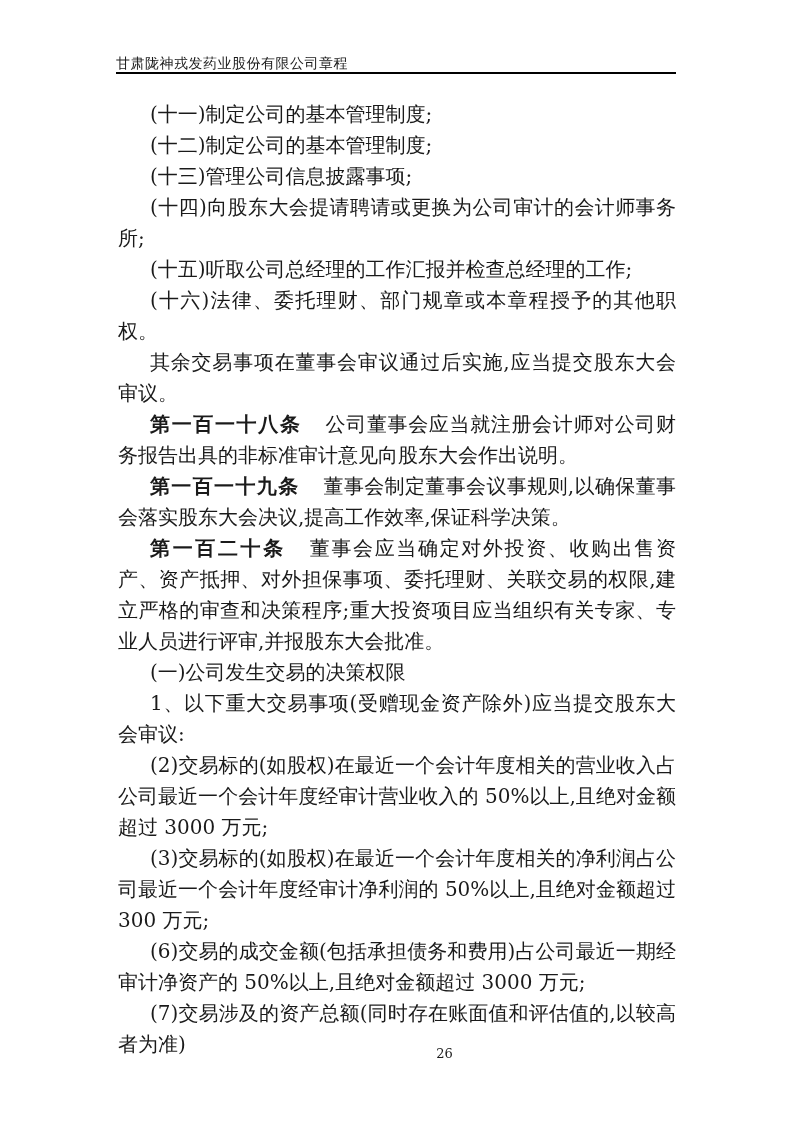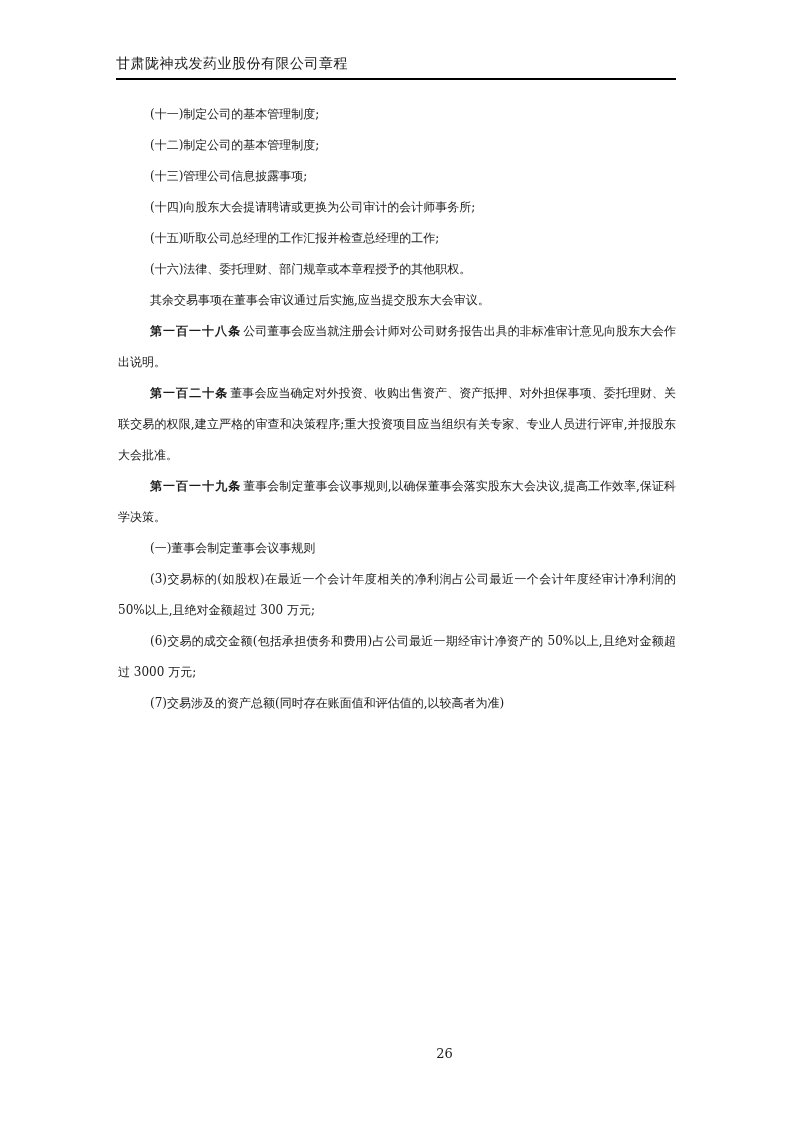--- a/index.html
+++ b/index.html
@@ -12,44 +12,43 @@
     background: var(--page-bg, #ffffff);
     color: var(--text-color, #1a1a1a);
     font-family: "DejaVu Serif", "Liberation Serif", serif;
     overflow: hidden;
   }
   .page-header {
     position: absolute;
     left: 116px;
     top: 54px;
     width: 560px;
-    padding-bottom: 6px;
     border-bottom: 2px solid var(--rule-color, #000000);
   }
   .header-title {
     font-size: 14px;
     letter-spacing: 0.5px;
     line-height: 18px;
   }
   .doc-body {
     position: absolute;
     left: 118px;
     top: 99px;
     width: 558px;
-    font-size: 12px;
+    font-size: 20px;
     line-height: 31px;
     text-align: justify;
   }
   .para {
     text-indent: 32px;
   }
   .article-no {
     font-family: "DejaVu Sans", "Liberation Sans", sans-serif;
     font-weight: 700;
-    margin-right: 2px;
+    margin-right: 24px;
     letter-spacing: 1px;
   }
   .page-footer {
     position: absolute;
     left: 0;
     bottom: 60px;
     width: 100%;
     text-align: center;
     margin-left: 48px;
   }
@@ -77,28 +76,30 @@
   <p class="para"><span class="para-text">(十四)向股东大会提请聘请或更换为公司审计的会计师事务所;</span></p>
 
   <p class="para"><span class="para-text">(十五)听取公司总经理的工作汇报并检查总经理的工作;</span></p>
 
   <p class="para"><span class="para-text">(十六)法律、委托理财、部门规章或本章程授予的其他职权。</span></p>
 
   <p class="para"><span class="para-text">其余交易事项在董事会审议通过后实施,应当提交股东大会审议。</span></p>
 
   <p class="para"><b class="article-no">第一百一十八条</b><span class="para-text">公司董事会应当就注册会计师对公司财务报告出具的非标准审计意见向股东大会作出说明。</span></p>
 
+  <p class="para"><b class="article-no">第一百一十九条</b><span class="para-text">董事会制定董事会议事规则,以确保董事会落实股东大会决议,提高工作效率,保证科学决策。</span></p>
+
   <p class="para"><b class="article-no">第一百二十条</b><span class="para-text">董事会应当确定对外投资、收购出售资产、资产抵押、对外担保事项、委托理财、关联交易的权限,建立严格的审查和决策程序;重大投资项目应当组织有关专家、专业人员进行评审,并报股东大会批准。</span></p>
 
-  <p class="para"><b class="article-no">第一百一十九条</b><span class="para-text">董事会制定董事会议事规则,以确保董事会落实股东大会决议,提高工作效率,保证科学决策。</span></p>
+  <p class="para"><span class="para-text">(一)公司发生交易的决策权限</span></p>
 
-  <p class="para"><span class="para-text">(一)董事会制定董事会议事规则</span></p>
+  <p class="para"><span class="para-text">1、以下重大交易事项(受赠现金资产除外)应当提交股东大会审议:</span></p>
 
 
-
+  <p class="para"><span class="para-text">(2)交易标的(如股权)在最近一个会计年度相关的营业收入占公司最近一个会计年度经审计营业收入的 50%以上,且绝对金额超过 3000 万元;</span></p>
 
   <p class="para"><span class="para-text">(3)交易标的(如股权)在最近一个会计年度相关的净利润占公司最近一个会计年度经审计净利润的 50%以上,且绝对金额超过 300 万元;</span></p>
 
   <p class="para"><span class="para-text">(6)交易的成交金额(包括承担债务和费用)占公司最近一期经审计净资产的 50%以上,且绝对金额超过 3000 万元;</span></p>
 
 
 
   <p class="para"><span class="para-text">(7)交易涉及的资产总额(同时存在账面值和评估值的,以较高者为准)</span></p>
 </main>
 

